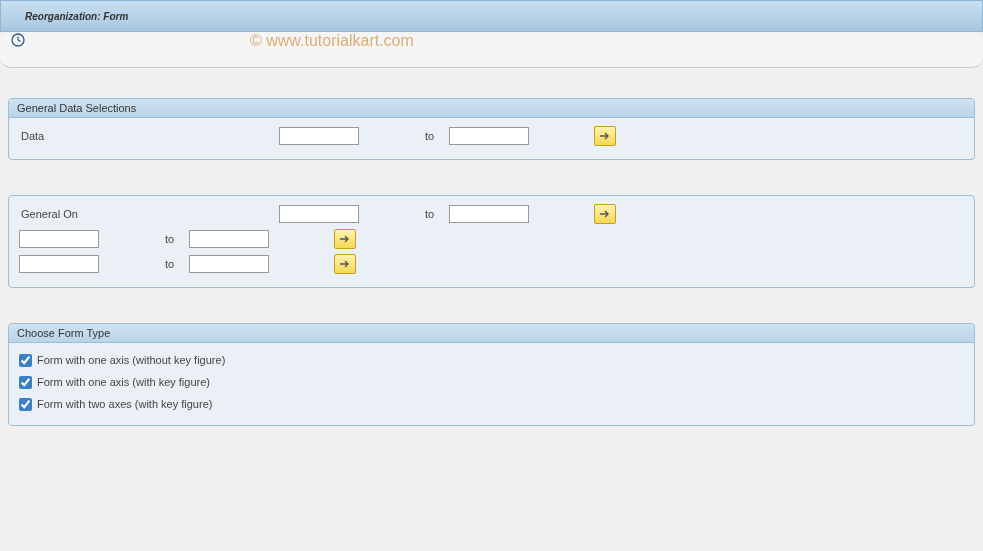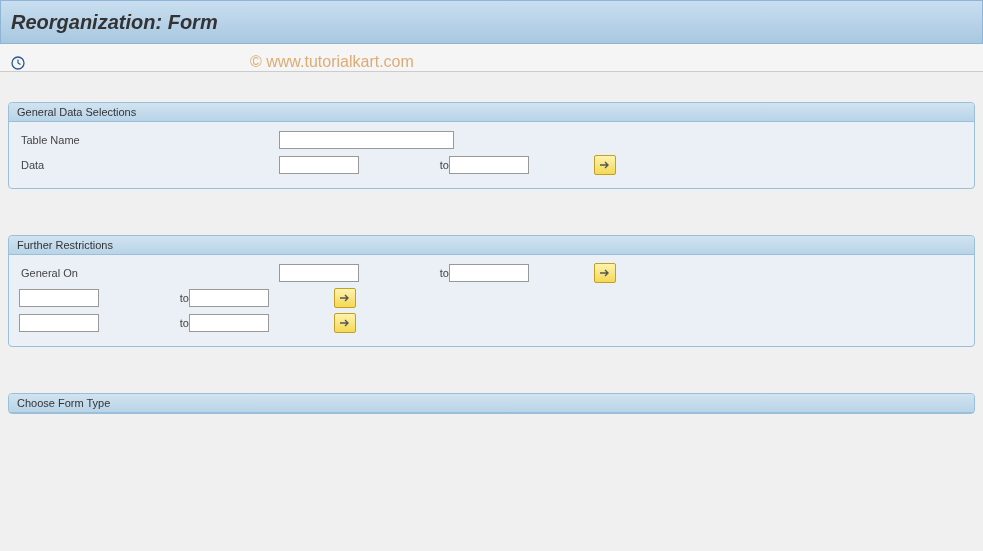--- a/index.html
+++ b/index.html
@@ -11,58 +11,59 @@
       font-family: Arial, sans-serif;
       font-size: 11px;
       background: #f0f0f0;
       width: 983px;
       height: 551px;
       overflow: hidden;
     }
     .title-bar {
       background: linear-gradient(to bottom, #c9def0, #a8c8e0);
       border: 1px solid #8fb5d6;
-      height: 44px;
-      display: flex;
-      align-items: center;
-      padding: 0 10px;
+      height: 32px;
+      display: flex;
+      align-items: center;
+      padding: 0 24px;
       font-style: italic;
       font-weight: bold;
-      font-size: 20px;
+      font-size: 10px;
       color: #333;
     }
     .toolbar {
       background: #f5f5f5;
       border-bottom: 1px solid #ccc;
-      height: 28px;
-      display: flex;
-      align-items: flex-end;
+      height: 36px;
+      display: flex;
+      align-items: flex-start;
       padding: 0 10px;
       position: relative;
+      border-radius: 11px;
     }
     .clock-icon {
       width: 16px;
       height: 16px;
       display: inline-block;
     }
     .watermark {
       position: absolute;
       left: 250px;
       color: #d8a060;
       font-size: 16px;
       opacity: 0.85;
       pointer-events: none;
     }
     .content {
       padding: 30px 8px 8px 8px;
     }
     .group-box {
       border: 1px solid #9bbfd9;
       border-radius: 4px;
-      margin-bottom: 46px;
+      margin-bottom: 35px;
       background: #eaf0f6;
     }
     .group-header {
       background: linear-gradient(to bottom, #d1e3f0, #b8d4e8);
       border-bottom: 1px solid #9bbfd9;
       padding: 3px 8px;
       font-size: 11px;
       color: #333;
       border-radius: 4px 4px 0 0;
     }
@@ -88,21 +89,21 @@
       font-size: 11px;
     }
     .input-short {
       width: 80px;
     }
     .input-medium {
       width: 175px;
     }
     .to-label {
       width: 50px;
-      text-align: right;
+      text-align: left;
       color: #444;
       padding-left: 6px;
     }
     .spacer-to {
       display: inline-block;
       width: 60px;
     }
     .more-button {
       width: 22px;
       height: 20px;
@@ -147,43 +148,38 @@
   </span>
   <span class="watermark">© www.tutorialkart.com</span>
 </div>
 
 <div class="content">
 
   <div class="group-box">
     <div class="group-header">General Data Selections</div>
     <div class="group-body">
       <div class="form-row">
-        <span class="form-label">Table Name</span>
-        <input class="form-input input-medium" type="text" value="" style="">
-      </div>
-      <div class="form-row">
         <span class="form-label">Data</span>
         <input class="form-input input-short" type="text" value="" style="">
         <span class="spacer-to"></span>
         <span class="to-label" style="width:30px;">to</span>
         <input class="form-input input-short" type="text" value="" style="">
         <span style="width:65px;"></span>
         <button class="more-button">
           <span>
             <svg viewBox="0 0 12 10" width="12" height="10">
               <path d="M1 5 L9 5 M6 2 L9 5 L6 8" fill="none" stroke="#555" stroke-width="1.4"></path>
             </svg>
           </span>
         </button>
       </div>
     </div>
   </div>
 
   <div class="group-box">
-    <div class="group-header">Further Restrictions</div>
     <div class="group-body">
       <div class="form-row">
         <span class="form-label">General On</span>
         <input class="form-input input-short" type="text" value="" style="">
         <span class="spacer-to"></span>
         <span class="to-label" style="width:30px;">to</span>
         <input class="form-input input-short" type="text" value="" style="">
         <span style="width:65px;"></span>
         <button class="more-button">
           <span>
@@ -219,15 +215,29 @@
                 <path d="M1 5 L9 5 M6 2 L9 5 L6 8" fill="none" stroke="#555" stroke-width="1.4"></path>
               </svg>
           </span>
         </button>
       </div>
     </div>
   </div>
 
   <div class="group-box" style="">
     <div class="group-header">Choose Form Type</div>
+    <div class="group-body">
+      <div class="checkbox-row">
+        <input type="checkbox" class="checkbox" checked="" style="">
+        <span class="checkbox-label">Form with one axis (without key figure)</span>
+      </div>
+      <div class="checkbox-row">
+        <input type="checkbox" class="checkbox" checked="" style="">
+        <span class="checkbox-label">Form with one axis (with key figure)</span>
+      </div>
+      <div class="checkbox-row">
+        <input type="checkbox" class="checkbox" checked="" style="">
+        <span class="checkbox-label">Form with two axes (with key figure)</span>
+      </div>
+    </div>
   </div>
 
 </div>
 
 </body></html>

